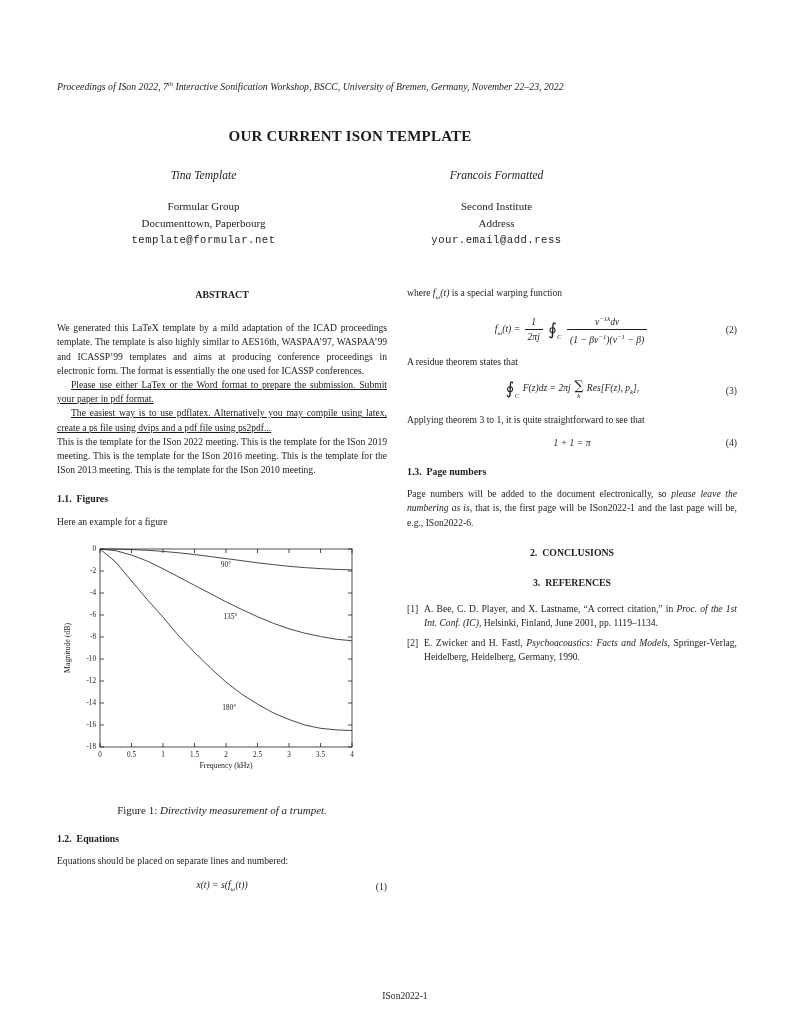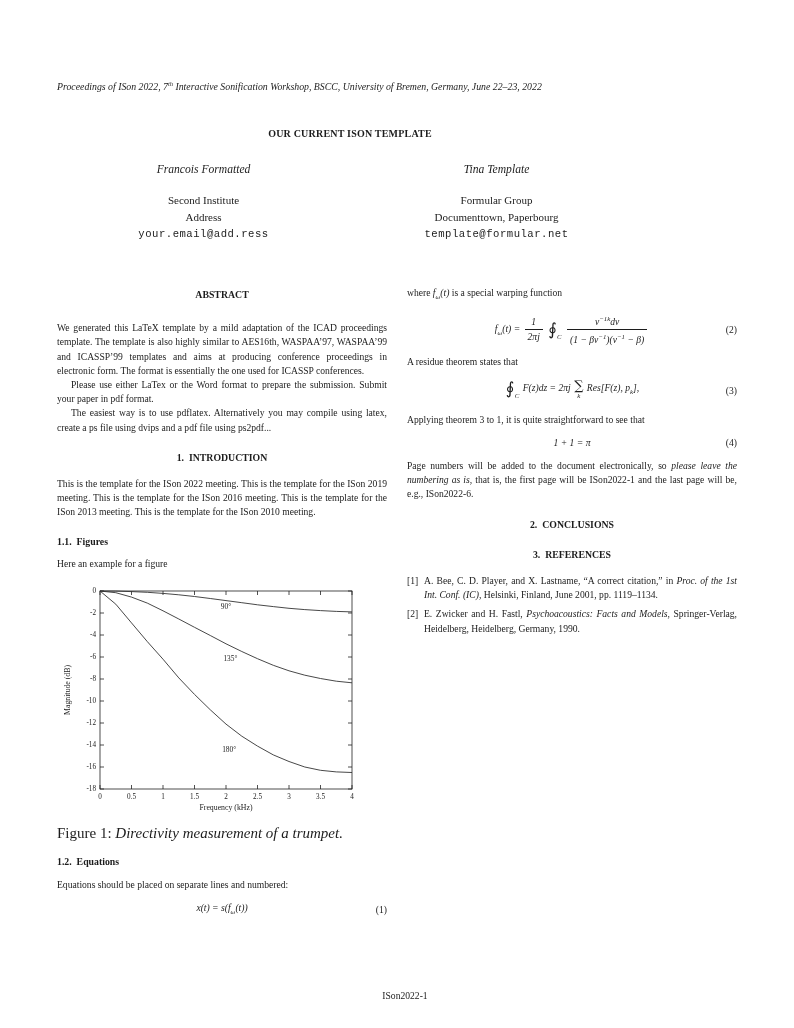--- a/index.html
+++ b/index.html
@@ -2,37 +2,37 @@
 <html><head>
 <meta charset="utf-8">
 <style>
   html,body{margin:0;padding:0;background:#fff;}
   .page{position:relative;width:794px;height:1028px;background:#ffffff;overflow:hidden;
         font-family:"Liberation Serif",serif;color:#1c1c1c;}
   .running-header{position:absolute;top:78px;left:57px;width:690px;
         font-style:italic;font-size:9.8px;line-height:12px;}
   .running-header sup{font-size:6.5px;}
   .title-block{position:absolute;top:128px;left:57px;width:586px;text-align:center;}
-  .paper-title{font-size:10px;font-weight:bold;margin:0;letter-spacing:.2px;}
+  .paper-title{font-size:15px;font-weight:bold;margin:0;letter-spacing:.2px;}
   .authors-row{display:flex;margin-top:24px;}
   .author{flex:1;}
   .author-name{font-style:italic;font-size:11.6px;}
   .affil{margin-top:16px;font-size:11px;line-height:17px;}
   .email{font-family:"Liberation Mono","DejaVu Sans Mono",monospace;font-size:10.6px;letter-spacing:.5px;}
   .col{position:absolute;top:283px;width:330px;font-size:9.6px;line-height:14.2px;}
   .col-left{left:57px;}
   .col-right{left:407px;padding-top:3px;}
   p{margin:0;}
   .just{text-align:justify;}
-  .indent{text-indent:14px;}
+  .indent{text-indent:14px;text-decoration:underline;}
   .sec{font-size:9.8px;font-weight:bold;text-align:center;margin:16px 0 12px;}
   .sec.first{margin-top:5px;margin-bottom:19px;}
   .subsec{font-size:9.8px;font-weight:bold;margin:15px 0 8px;text-align:left;}
   .figure{margin-top:12px;}
-  .caption{text-align:left;margin-top:7px;font-size:15px;}
+  .caption{text-align:center;margin-top:26px;font-size:11px;}
   .cap-text{font-style:italic;}
   .equation{position:relative;text-align:center;margin:9px 0;}
   .eq-num{position:absolute;right:0;top:50%;transform:translateY(-50%);font-style:normal;}
   .mi{font-style:italic;}
   sub,sup{font-size:6.8px;}
   .frac{display:inline-block;vertical-align:middle;text-align:center;margin:0 2px;line-height:12px;}
   .frac .num{display:block;padding:0 3px 1px;}
   .frac .den{display:block;border-top:0.8px solid #1c1c1c;padding:1px 3px 0;}
   .oint{display:inline-block;margin:0 1px;white-space:nowrap;}
   .oint-sym{font-size:17px;font-style:normal;font-family:"DejaVu Serif","DejaVu Sans",serif;vertical-align:-3px;}
@@ -44,51 +44,50 @@
   .ref-label{position:absolute;left:0;top:0;}
   .ref-body{display:block;text-align:justify;}
   .page-footer{position:absolute;top:990px;left:8px;width:794px;text-align:center;font-size:9.6px;}
   #chart svg text{font-family:"Liberation Serif",serif;fill:#222;}
 </style>
 </head>
 <body>
 
 <div class="page">
 
-  <div class="running-header"><span>Proceedings of ISon 2022, 7</span><sup>th</sup><span> Interactive Sonification Workshop, BSCC, University of Bremen, Germany, June 22–23, 2022</span></div>
+  <div class="running-header"><span>Proceedings of ISon 2022, 7</span><sup>th</sup><span> Interactive Sonification Workshop, BSCC, University of Bremen, Germany, November 22–23, 2022</span></div>
 
   <div class="title-block">
     <h1 class="paper-title">OUR CURRENT ISON TEMPLATE</h1>
     <div class="authors-row">
+      <div class="author">
+        <div class="author-name">Tina Template</div>
+        <div class="affil">
+          <div>Formular Group</div>
+          <div>Documenttown, Paperbourg</div>
+          <div class="email">template@formular.net</div>
+        </div>
+      </div>
       <div class="author">
         <div class="author-name">Francois Formatted</div>
         <div class="affil">
           <div>Second Institute</div>
           <div>Address</div>
           <div class="email">your.email@add.ress</div>
         </div>
       </div>
-      <div class="author">
-        <div class="author-name">Tina Template</div>
-        <div class="affil">
-          <div>Formular Group</div>
-          <div>Documenttown, Paperbourg</div>
-          <div class="email">template@formular.net</div>
-        </div>
-      </div>
     </div>
   </div>
 
   <div class="col col-left">
     <h2 class="sec first">ABSTRACT</h2>
     <p class="just">We generated this LaTeX template by a mild adaptation of the ICAD proceedings template. The template is also highly similar to AES16th, WASPAA’97, WASPAA’99 and ICASSP’99 templates and aims at producing conference proceedings in electronic form. The format is essentially the one used for ICASSP conferences.</p>
     <p class="just indent">Please use either LaTex or the Word format to prepare the submission. Submit your paper in pdf format.</p>
     <p class="just indent">The easiest way is to use pdflatex. Alternatively you may compile using latex, create a ps file using dvips and a pdf file using ps2pdf...</p>
 
-    <h2 class="sec">1.&nbsp;&nbsp;INTRODUCTION</h2>
     <p class="just">This is the template for the ISon 2022 meeting. This is the template for the ISon 2019 meeting. This is the template for the ISon 2016 meeting. This is the template for the ISon 2013 meeting. This is the template for the ISon 2010 meeting.</p>
 
     <h3 class="subsec">1.1.&nbsp;&nbsp;Figures</h3>
     <p>Here an example for a figure</p>
 
     <div class="figure">
       <div id="chart"><svg width="330" height="232" viewBox="0 0 330 232">
             <rect x="43" y="8" width="252" height="198" fill="none" stroke="#222" stroke-width="0.8"></rect>
             <line x1="43" y1="206" x2="43" y2="202" stroke="#222" stroke-width="0.8"></line>
             <line x1="43" y1="8" x2="43" y2="12" stroke="#222" stroke-width="0.8"></line>
@@ -196,20 +195,21 @@
       <span class="eq-num">(3)</span>
     </div>
 
     <p class="just">Applying theorem 3 to 1, it is quite straightforward to see that</p>
 
     <div class="equation">
       <span class="mi">1 + 1 = π</span>
       <span class="eq-num">(4)</span>
     </div>
 
+    <h3 class="subsec">1.3.&nbsp;&nbsp;Page numbers</h3>
     <p class="just"><span>Page numbers will be added to the document electronically, so </span><em>please leave the numbering as is</em><span>, that is, the first page will be ISon2022-1 and the last page will be, e.g., ISon2022-6.</span></p>
 
 
     <h2 class="sec">2.&nbsp;&nbsp;CONCLUSIONS</h2>
 
     <h2 class="sec">3.&nbsp;&nbsp;REFERENCES</h2>
     <div class="ref">
       <span class="ref-label">[1]</span>
       <span class="ref-body"><span>A. Bee, C. D. Player, and X. Lastname, “A correct citation,” in </span><em>Proc. of the 1st Int. Conf. (IC)</em><span>, Helsinki, Finland, June 2001, pp. 1119–1134.</span></span>
     </div>

